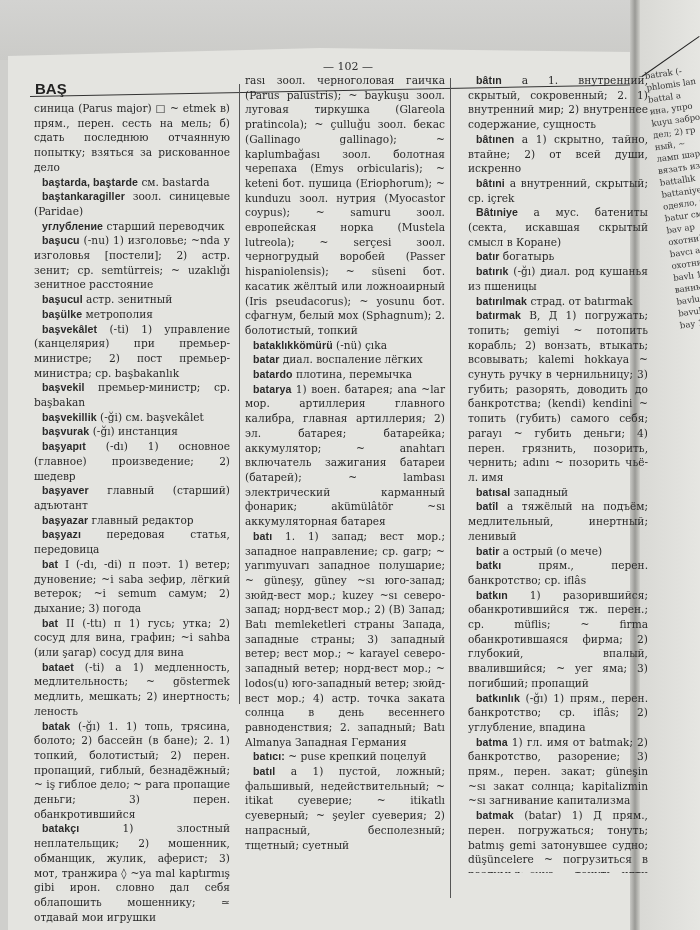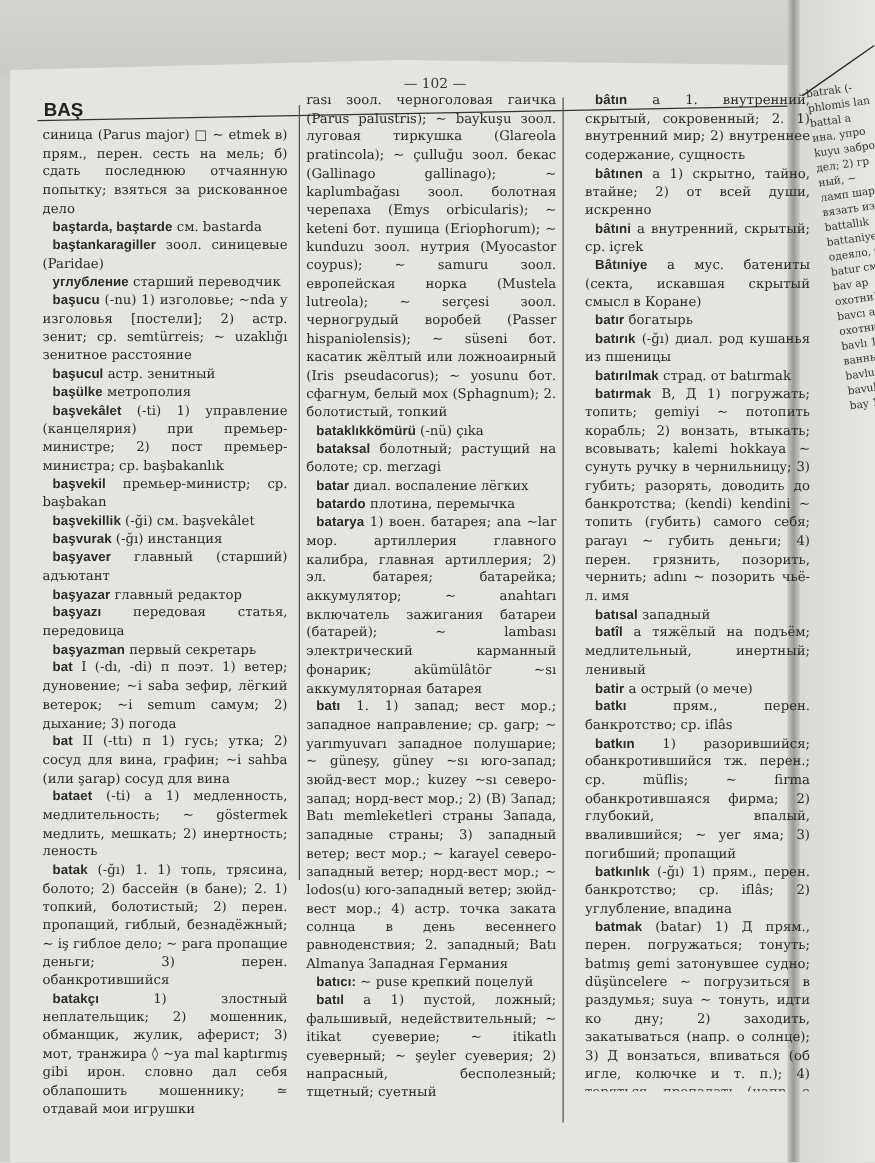--- a/index.html
+++ b/index.html
@@ -110,34 +110,33 @@
     <p class="entry"><span class="hw">baştarda, baştarde</span><span> см. bastarda</span></p>
     <p class="entry"><span class="hw">baştankaragiller</span><span> зоол. синицевые (Paridae)</span></p>
     <p class="entry"><span class="hw">углубление</span><span> старший переводчик</span></p>
     <p class="entry"><span class="hw">başucu</span><span> (-nu) 1) изголовье; ~nda у изголовья [постели]; 2) астр. зенит; ср. semtürreis; ~ uzaklığı зенитное расстояние</span></p>
     <p class="entry"><span class="hw">başucul</span><span> астр. зенитный</span></p>
     <p class="entry"><span class="hw">başülke</span><span> метрополия</span></p>
     <p class="entry"><span class="hw">başvekâlet</span><span> (-ti) 1) управление (канцелярия) при премьер-министре; 2) пост премьер-министра; ср. başbakanlık</span></p>
     <p class="entry"><span class="hw">başvekil</span><span> премьер-министр; ср. başbakan</span></p>
     <p class="entry"><span class="hw">başvekillik</span><span> (-ği) см. başvekâlet</span></p>
     <p class="entry"><span class="hw">başvurak</span><span> (-ğı) инстанция</span></p>
+    <p class="entry"><span class="hw">başyapıt</span><span> (-dı) 1) основное (главное) произведение; 2) шедевр</span></p>
     <p class="entry"><span class="hw">başyaver</span><span> главный (старший) адъютант</span></p>
     <p class="entry"><span class="hw">başyazar</span><span> главный редактор</span></p>
     <p class="entry"><span class="hw">başyazı</span><span> передовая статья, передовица</span></p>
-    <p class="entry"><span class="hw">başyazman</span><span> первый секретарь</span></p>
     <p class="entry"><span class="hw">bat</span><span> I (-dı, -di) п поэт. 1) ветер; дуновение; ~i saba зефир, лёгкий ветерок; ~i semum самум; 2) дыхание; 3) погода</span></p>
     <p class="entry"><span class="hw">bat</span><span> II (-ttı) п 1) гусь; утка; 2) сосуд для вина, графин; ~i sahba (или şarap) сосуд для вина</span></p>
     <p class="entry"><span class="hw">bataet</span><span> (-ti) а 1) медленность, медлительность; ~ göstermek медлить, мешкать; 2) инертность; леность</span></p>
     <p class="entry"><span class="hw">batak</span><span> (-ğı) 1. 1) топь, трясина, болото; 2) бассейн (в бане); 2. 1) топкий, болотистый; 2) перен. пропащий, гиблый, безнадёжный; ~ iş гиблое дело; ~ para пропащие деньги; 3) перен. обанкротившийся</span></p>
     <p class="entry"><span class="hw">batakçı</span><span> 1) злостный неплательщик; 2) мошенник, обманщик, жулик, аферист; 3) мот, транжира ◊ ~ya mal kaptırmış gibi ирон. словно дал себя облапошить мошеннику; ≃ отдавай мои игрушки</span></p>
   </div>
 <div class="column col-2" id="col-1">
     <p class="entry cont"><span>rası зоол. черноголовая гаичка (Parus palustris); ~ baykuşu зоол. луговая тиркушка (Glareola pratincola); ~ çulluğu зоол. бекас (Gallinago gallinago); ~ kaplumbağası зоол. болотная черепаха (Emys orbicularis); ~ keteni бот. пушица (Eriophorum); ~ kunduzu зоол. нутрия (Myocastor coypus); ~ samuru зоол. европейская норка (Mustela lutreola); ~ serçesi зоол. черногрудый воробей (Passer hispaniolensis); ~ süseni бот. касатик жёлтый или ложноаирный (Iris pseudacorus); ~ yosunu бот. сфагнум, белый мох (Sphagnum); 2. болотистый, топкий</span></p>
     <p class="entry"><span class="hw">bataklıkkömürü</span><span> (-nü) çıka</span></p>
-    <p class="entry"><span class="hw">bataksal</span><span> болотный; растущий на болоте; ср. merzagi</span></p>
     <p class="entry"><span class="hw">batar</span><span> диал. воспаление лёгких</span></p>
     <p class="entry"><span class="hw">batardo</span><span> плотина, перемычка</span></p>
     <p class="entry"><span class="hw">batarya</span><span> 1) воен. батарея; ana ~lar мор. артиллерия главного калибра, главная артиллерия; 2) эл. батарея; батарейка; аккумулятор; ~ anahtarı включатель зажигания батареи (батарей); ~ lambası электрический карманный фонарик; akümülâtör ~sı аккумуляторная батарея</span></p>
     <p class="entry"><span class="hw">batı</span><span> 1. 1) запад; вест мор.; западное направление; ср. garp; ~ yarımyuvarı западное полушарие; ~ güneşy, güney ~sı юго-запад; зюйд-вест мор.; kuzey ~sı северо-запад; норд-вест мор.; 2) (B) Запад; Batı memleketleri страны Запада, западные страны; 3) западный ветер; вест мор.; ~ karayel северо-западный ветер; норд-вест мор.; ~ lodos(u) юго-западный ветер; зюйд-вест мор.; 4) астр. точка заката солнца в день весеннего равноденствия; 2. западный; Batı Almanya Западная Германия</span></p>
     <p class="entry"><span class="hw">batıcı:</span><span> ~ puse крепкий поцелуй</span></p>
     <p class="entry"><span class="hw">batıl</span><span> а 1) пустой, ложный; фальшивый, недействительный; ~ itikat суеверие; ~ itikatlı суеверный; ~ şeyler суеверия; 2) напрасный, бесполезный; тщетный; суетный</span></p>
   </div>
 <div class="column col-3" id="col-2">
     <p class="entry"><span class="hw">bâtın</span><span> а 1. внутренний, скрытый, сокровенный; 2. 1) внутренний мир; 2) внутреннее содержание, сущность</span></p>
     <p class="entry"><span class="hw">bâtınen</span><span> а 1) скрытно, тайно, втайне; 2) от всей души, искренно</span></p>
@@ -146,14 +145,15 @@
     <p class="entry"><span class="hw">batır</span><span> богатырь</span></p>
     <p class="entry"><span class="hw">batırık</span><span> (-ğı) диал. род кушанья из пшеницы</span></p>
     <p class="entry"><span class="hw">batırılmak</span><span> страд. от batırmak</span></p>
     <p class="entry"><span class="hw">batırmak</span><span> В, Д 1) погружать; топить; gemiyi ~ потопить корабль; 2) вонзать, втыкать; всовывать; kalemi hokkaya ~ сунуть ручку в чернильницу; 3) губить; разорять, доводить до банкротства; (kendi) kendini ~ топить (губить) самого себя; parayı ~ губить деньги; 4) перен. грязнить, позорить, чернить; adını ~ позорить чьё-л. имя</span></p>
     <p class="entry"><span class="hw">batısal</span><span> западный</span></p>
     <p class="entry"><span class="hw">batîl</span><span> а тяжёлый на подъём; медлительный, инертный; ленивый</span></p>
     <p class="entry"><span class="hw">batir</span><span> а острый (о мече)</span></p>
     <p class="entry"><span class="hw">batkı</span><span> прям., перен. банкротство; ср. iflâs</span></p>
     <p class="entry"><span class="hw">batkın</span><span> 1) разорившийся; обанкротившийся тж. перен.; ср. müflis; ~ firma обанкротившаяся фирма; 2) глубокий, впалый, ввалившийся; ~ yer яма; 3) погибший; пропащий</span></p>
     <p class="entry"><span class="hw">batkınlık</span><span> (-ğı) 1) прям., перен. банкротство; ср. iflâs; 2) углубление, впадина</span></p>
+    <p class="entry"><span class="hw">batma</span><span> 1) гл. имя от batmak; 2) банкротство, разорение; 3) прям., перен. закат; güneşin ~sı закат солнца; kapitalizmin ~sı загнивание капитализма</span></p>
     <p class="entry"><span class="hw">batmak</span><span> (batar) 1) Д прям., перен. погружаться; тонуть; batmış gemi затонувшее судно; düşüncelere ~ погрузиться в раздумья; suya ~ тонуть, идти ко дну; 2) заходить, закатываться (напр. о солнце); 3) Д вонзаться, впиваться (об игле, колючке и т. п.); 4) теряться, пропадать (напр. о деньгах); serveti battı он лишился богатства, он разорился; 5) Д беспокоить; действовать на нервы; затруднять, быть в тягость; bu bana hiç batmaz это меня совсем не трогает; onun her sözü bana batar каждое его слово задевает меня; 6) врастать (о ногтях); 7) Д быть целиком в чём; borca ~ быть по уши в долгах; tere ~ обливаться потом, быть в поту ◊ bata çıka [продвигаясь] с большими усилиями; то падая, то поднимаясь; battı balık yan gider погов. попала рыба в воду — уплыла стороной; ≃ всё равно; была не была</span></p>
   </div>
 
 </body></html>

